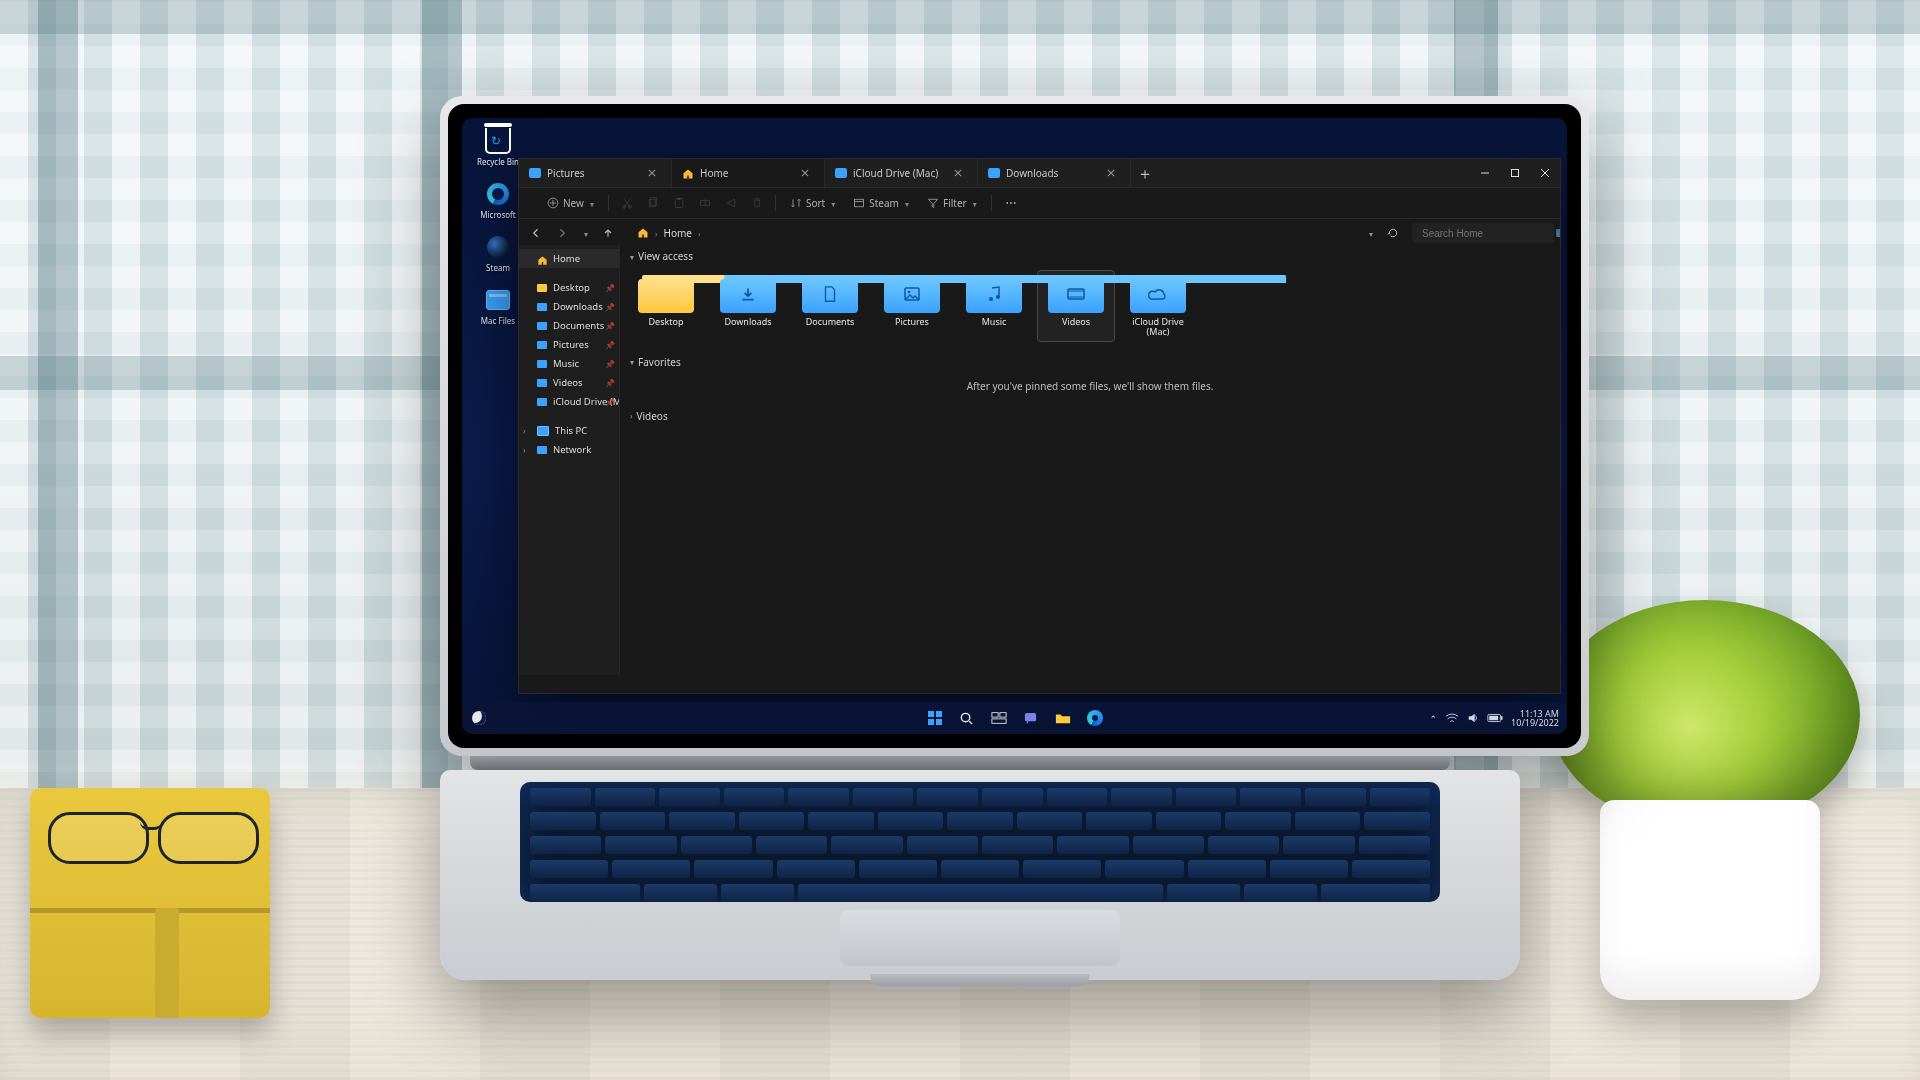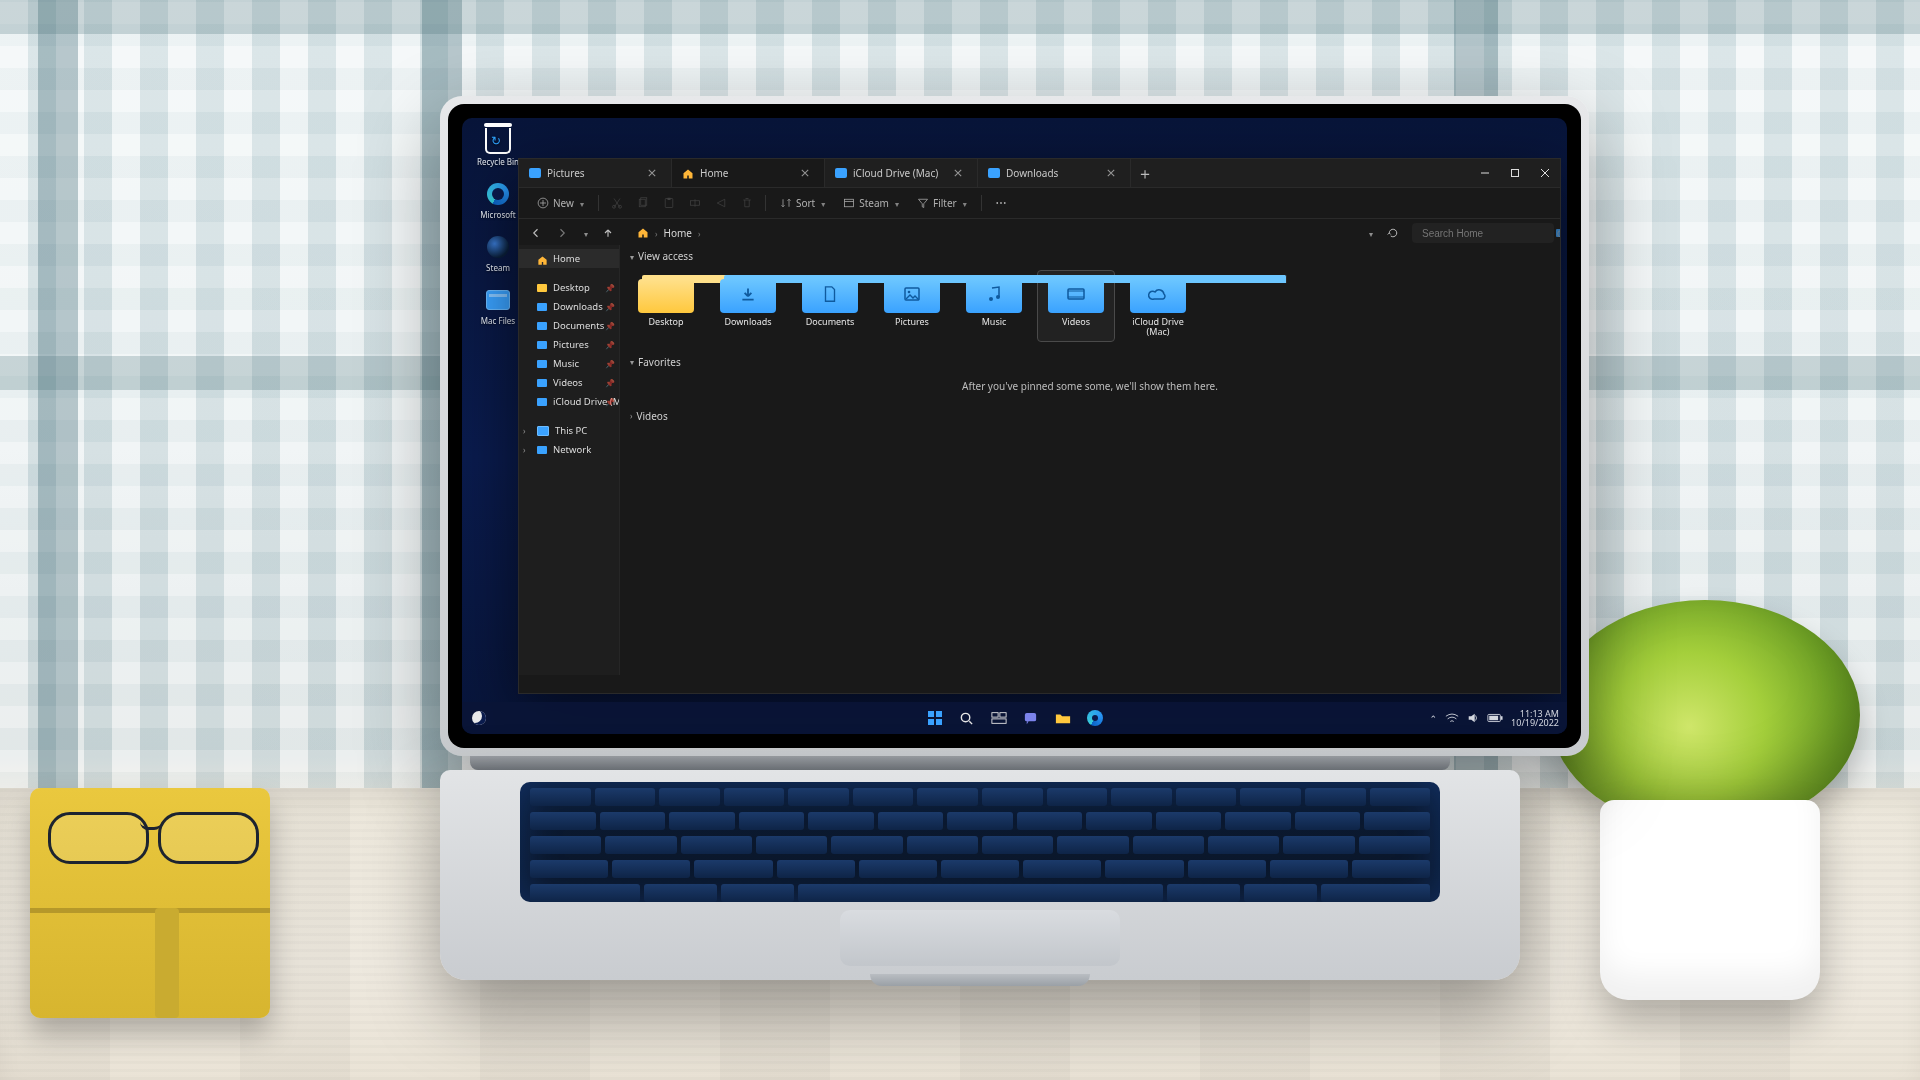--- a/index.html
+++ b/index.html
@@ -89,21 +89,21 @@
 .tab.active{background:#191919;}
 .tab .tico{width:12px;height:10px;border-radius:2px;background:#3aa2ff;}
 .tab.home .tico{background:none;}
 .tab.home .tico svg{width:12px;height:12px;}
 .tab .tlabel{flex:1;white-space:nowrap;overflow:hidden;text-overflow:ellipsis;}
 .tab .tclose{width:14px;height:14px;border-radius:3px;display:flex;align-items:center;justify-content:center;opacity:.7;}
 .addtab{width:28px;display:flex;align-items:center;justify-content:center;color:#bdbdbd;cursor:pointer;}
 .winctrls{display:flex;}
 .wbtn{width:30px;display:flex;align-items:center;justify-content:center;cursor:pointer;}
 
-.toolbar{display:flex;align-items:center;gap:2px;height:30px;padding:0 10px;background:#191919;border-bottom:1px solid #2a2a2a;color:#c9c9c9;font-size:10px;text-align:center;}
+.toolbar{display:flex;align-items:center;gap:2px;height:30px;padding:0 20px;background:#191919;border-bottom:1px solid #2a2a2a;color:#c9c9c9;font-size:10px;text-align:center;}
 .tb-btn{display:flex;align-items:center;gap:4px;padding:4px 8px;border-radius:4px;cursor:pointer;opacity:.85;}
 .tb-btn.icononly{padding:4px 6px;}
 .tb-btn.disabled{opacity:.35;cursor:default;}
 .tb-sep{width:1px;height:16px;background:#333;margin:0 4px;}
 .chev{font-size:8px;opacity:.7;margin-left:2px;}
 
 .navbar{display:flex;align-items:center;gap:4px;height:28px;padding:0 6px;background:#191919;border-bottom:1px solid #242424;}
 .nav-ico{width:22px;height:22px;display:flex;align-items:center;justify-content:center;border-radius:4px;cursor:pointer;color:#bfbfbf;}
 .crumbs{flex:1;display:flex;align-items:center;gap:6px;height:20px;padding:0 8px;margin:0 6px;border-radius:4px;font-size:10px;color:#d6d6d6;}
 .crumb-home{width:12px;height:12px;}
@@ -546,21 +546,21 @@
                       </span>
                     </div>
                     <span class="lbl">iCloud Drive (Mac)</span>
                   </div>
               </div>
 
               <div class="section-h">
                   <span class="dd">▾</span>
                   <span>Favorites</span>
                 </div>
-              <div class="empty-favs">After you've pinned some some, we'll show them here.</div>
+              <div class="empty-favs">After you've pinned some files, we'll show them files.</div>
 
               <div class="section-h recent-h">
                   <span class="dd">›</span>
                   <span>Videos</span>
                 </div>
             </div>
           </div>
 
         </div>
 

